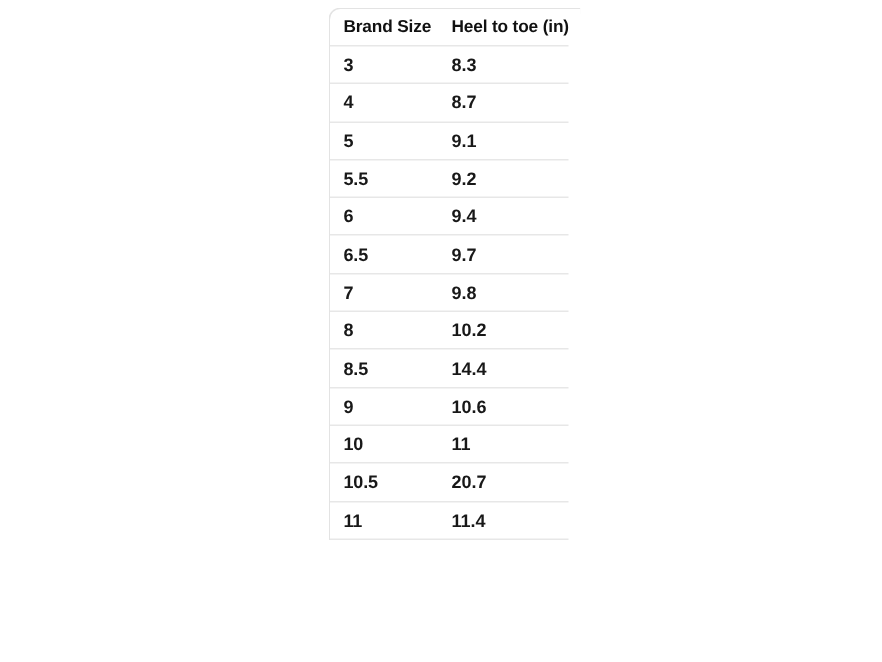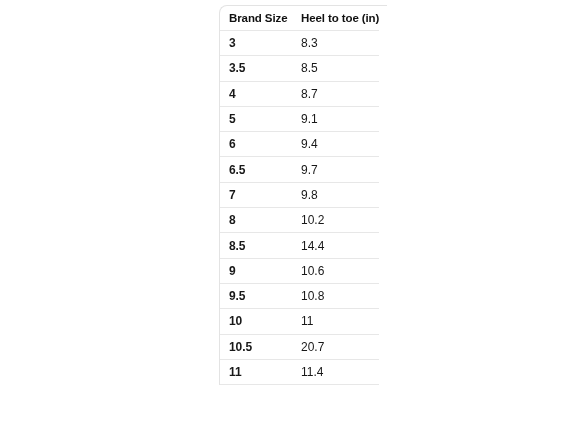--- a/index.html
+++ b/index.html
@@ -61,21 +61,21 @@
     font-size: 12px;
     color: #181818;
   }
 
   table.chart tbody td.brand {
     font-weight: bold;
     letter-spacing: -0.1px;
   }
 
   table.chart tbody td.heel {
-    font-weight: normal;
+    font-weight: bold;
   }
 </style>
 </head>
 <body>
 
 <div id="size-chart">
   <table class="chart">
     <colgroup>
       <col class="c-brand">
       <col class="c-heel">
@@ -85,30 +85,30 @@
         <th>Brand Size</th>
         <th>Heel to toe (in)</th>
       </tr>
     </thead>
     <tbody id="chart-body">
         <tr>
           <td class="brand">3</td>
           <td class="heel">8.3</td>
         </tr>
         <tr>
-          <td class="brand">3.5</td>
-          <td class="heel">8.5</td>
-        </tr>
-        <tr>
           <td class="brand">4</td>
           <td class="heel">8.7</td>
         </tr>
         <tr>
           <td class="brand">5</td>
           <td class="heel">9.1</td>
+        </tr>
+        <tr>
+          <td class="brand">5.5</td>
+          <td class="heel">9.2</td>
         </tr>
         <tr>
           <td class="brand">6</td>
           <td class="heel">9.4</td>
         </tr>
         <tr>
           <td class="brand">6.5</td>
           <td class="heel">9.7</td>
         </tr>
         <tr>
@@ -121,24 +121,20 @@
         </tr>
         <tr>
           <td class="brand">8.5</td>
           <td class="heel">14.4</td>
         </tr>
         <tr>
           <td class="brand">9</td>
           <td class="heel">10.6</td>
         </tr>
         <tr>
-          <td class="brand">9.5</td>
-          <td class="heel">10.8</td>
-        </tr>
-        <tr>
           <td class="brand">10</td>
           <td class="heel">11</td>
         </tr>
         <tr>
           <td class="brand">10.5</td>
           <td class="heel">20.7</td>
         </tr>
         <tr>
           <td class="brand">11</td>
           <td class="heel">11.4</td>

